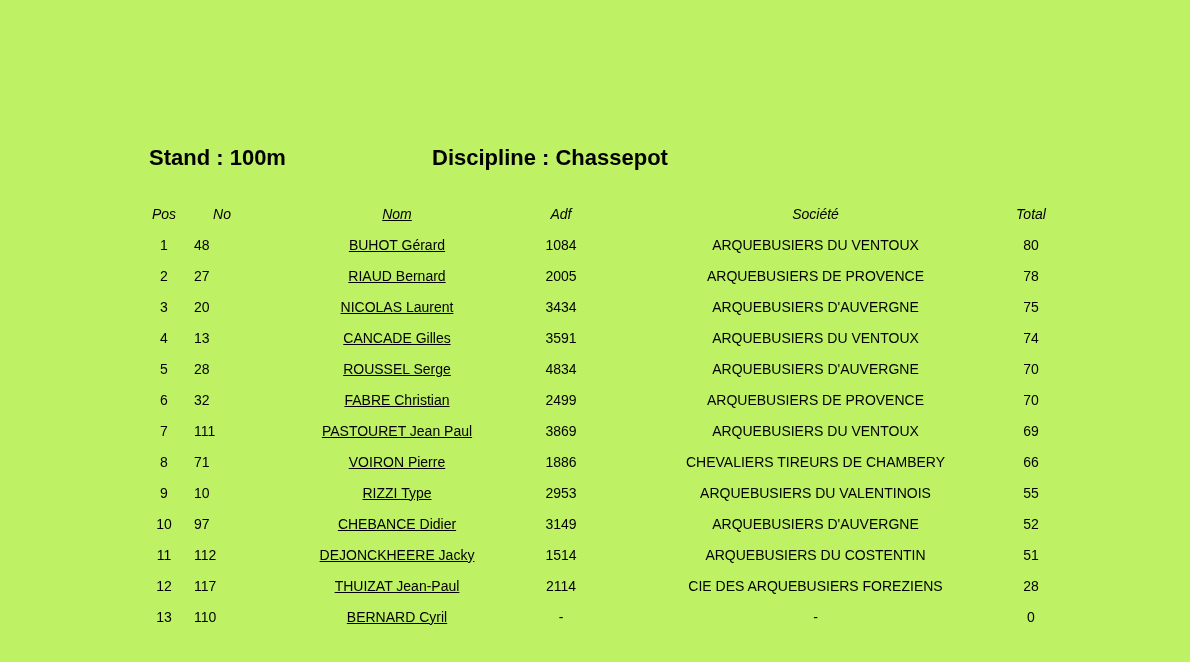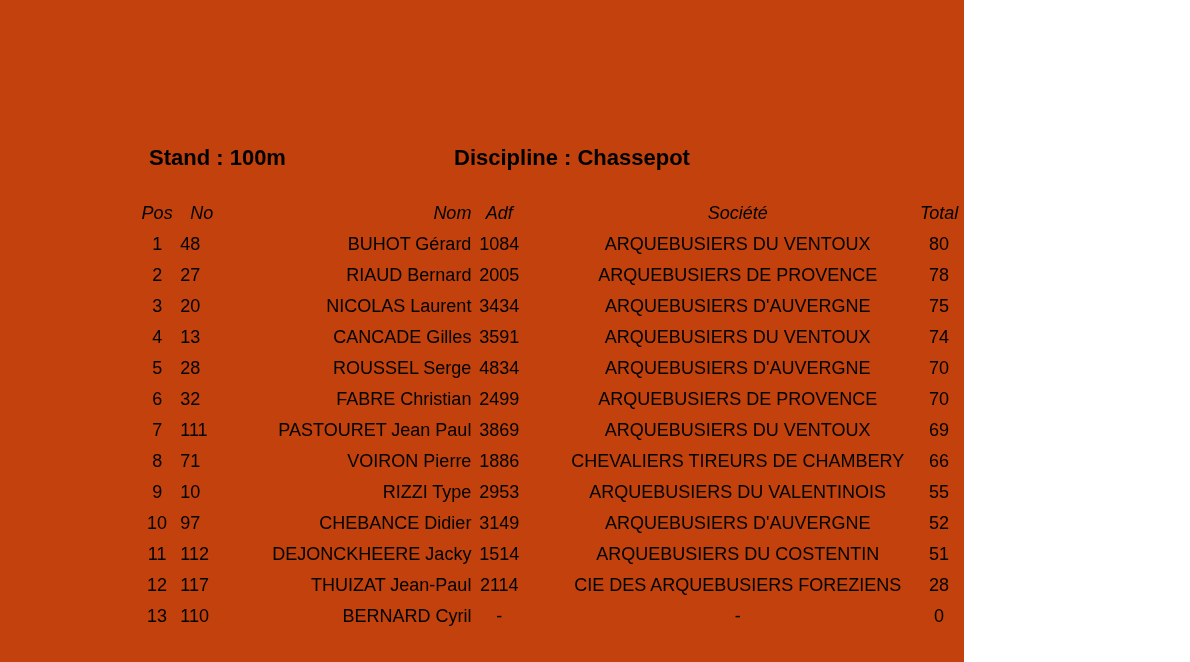--- a/index.html
+++ b/index.html
@@ -2,47 +2,47 @@
 <html><head>
 <meta charset="utf-8">
 <style>
   html, body {
     margin: 0;
     padding: 0;
     background: #ffffff;
   }
   .page {
     position: relative;
-    width: 964px;
+    width: 1190px;
     height: 662px;
-    background: #c2410c;
+    background: #bef264;
     color: #000000;
     font-family: "Liberation Sans", sans-serif;
     overflow: hidden;
   }
   .title {
     position: absolute;
     top: 147px;
     font-size: 22px;
     font-weight: bold;
     line-height: 21px;
     white-space: nowrap;
     color: #000000;
   }
   .title-stand      { left: 149px; }
-  .title-discipline { left: 432px; margin-left: 22px; }
+  .title-discipline { left: 432px; }
   .title-typearme   { left: 852px; }
 
   table.results {
     position: absolute;
     left: 134px;
     top: 198px;
     border-collapse: collapse;
     table-layout: fixed;
-    font-size: 18px;
+    font-size: 14px;
     color: #000000;
   }
   table.results th,
   table.results td {
     height: 31px;
     padding: 0;
     margin: 0;
     vertical-align: middle;
     white-space: nowrap;
     overflow: visible;
@@ -53,21 +53,21 @@
   }
   .col-pos     { width: 60px;  }
   .col-no      { width: 74px;  }
   .col-nom     { width: 258px; }
   .col-adf     { width: 70px;  }
   .col-societe { width: 405px; }
   .col-total   { width: 60px;  }
 
   .al-pos     { text-align: center; }
   .al-no      { padding-right: 18px !important; }
-  .al-nom     { text-align: right; }
+  .al-nom     { text-align: center; text-decoration: underline; }
   .al-adf     { text-align: center; }
   .al-societe { text-align: center; padding-left: 34px !important; }
   .al-total   { text-align: center; }
 </style>
 </head>
 <body>
 
 <div class="page">
 
   <div class="title title-stand">Stand : 100m</div>

